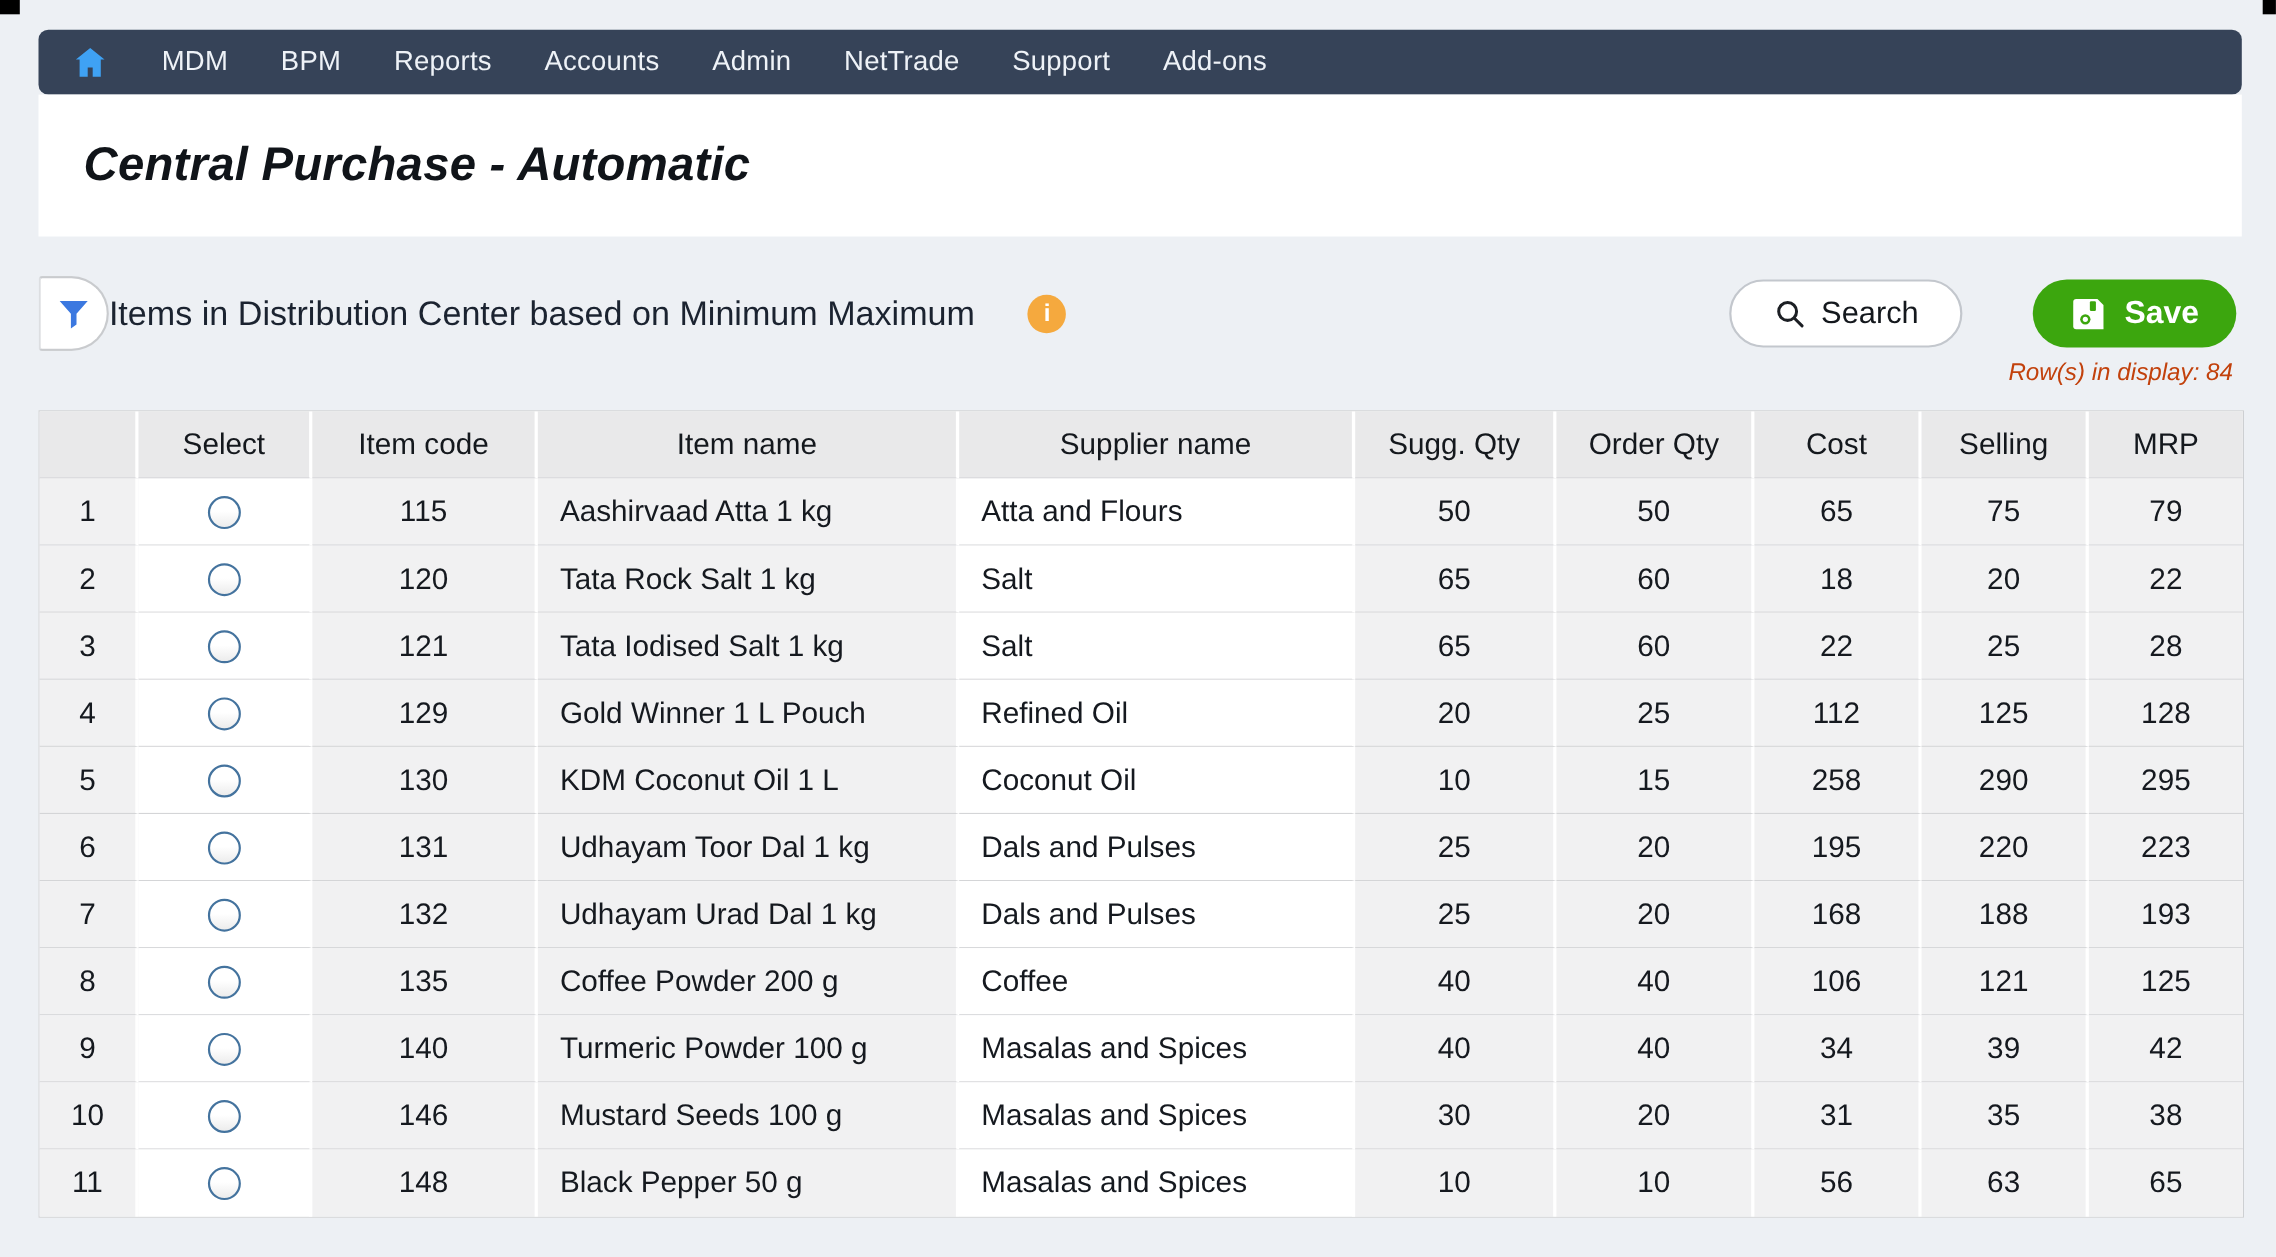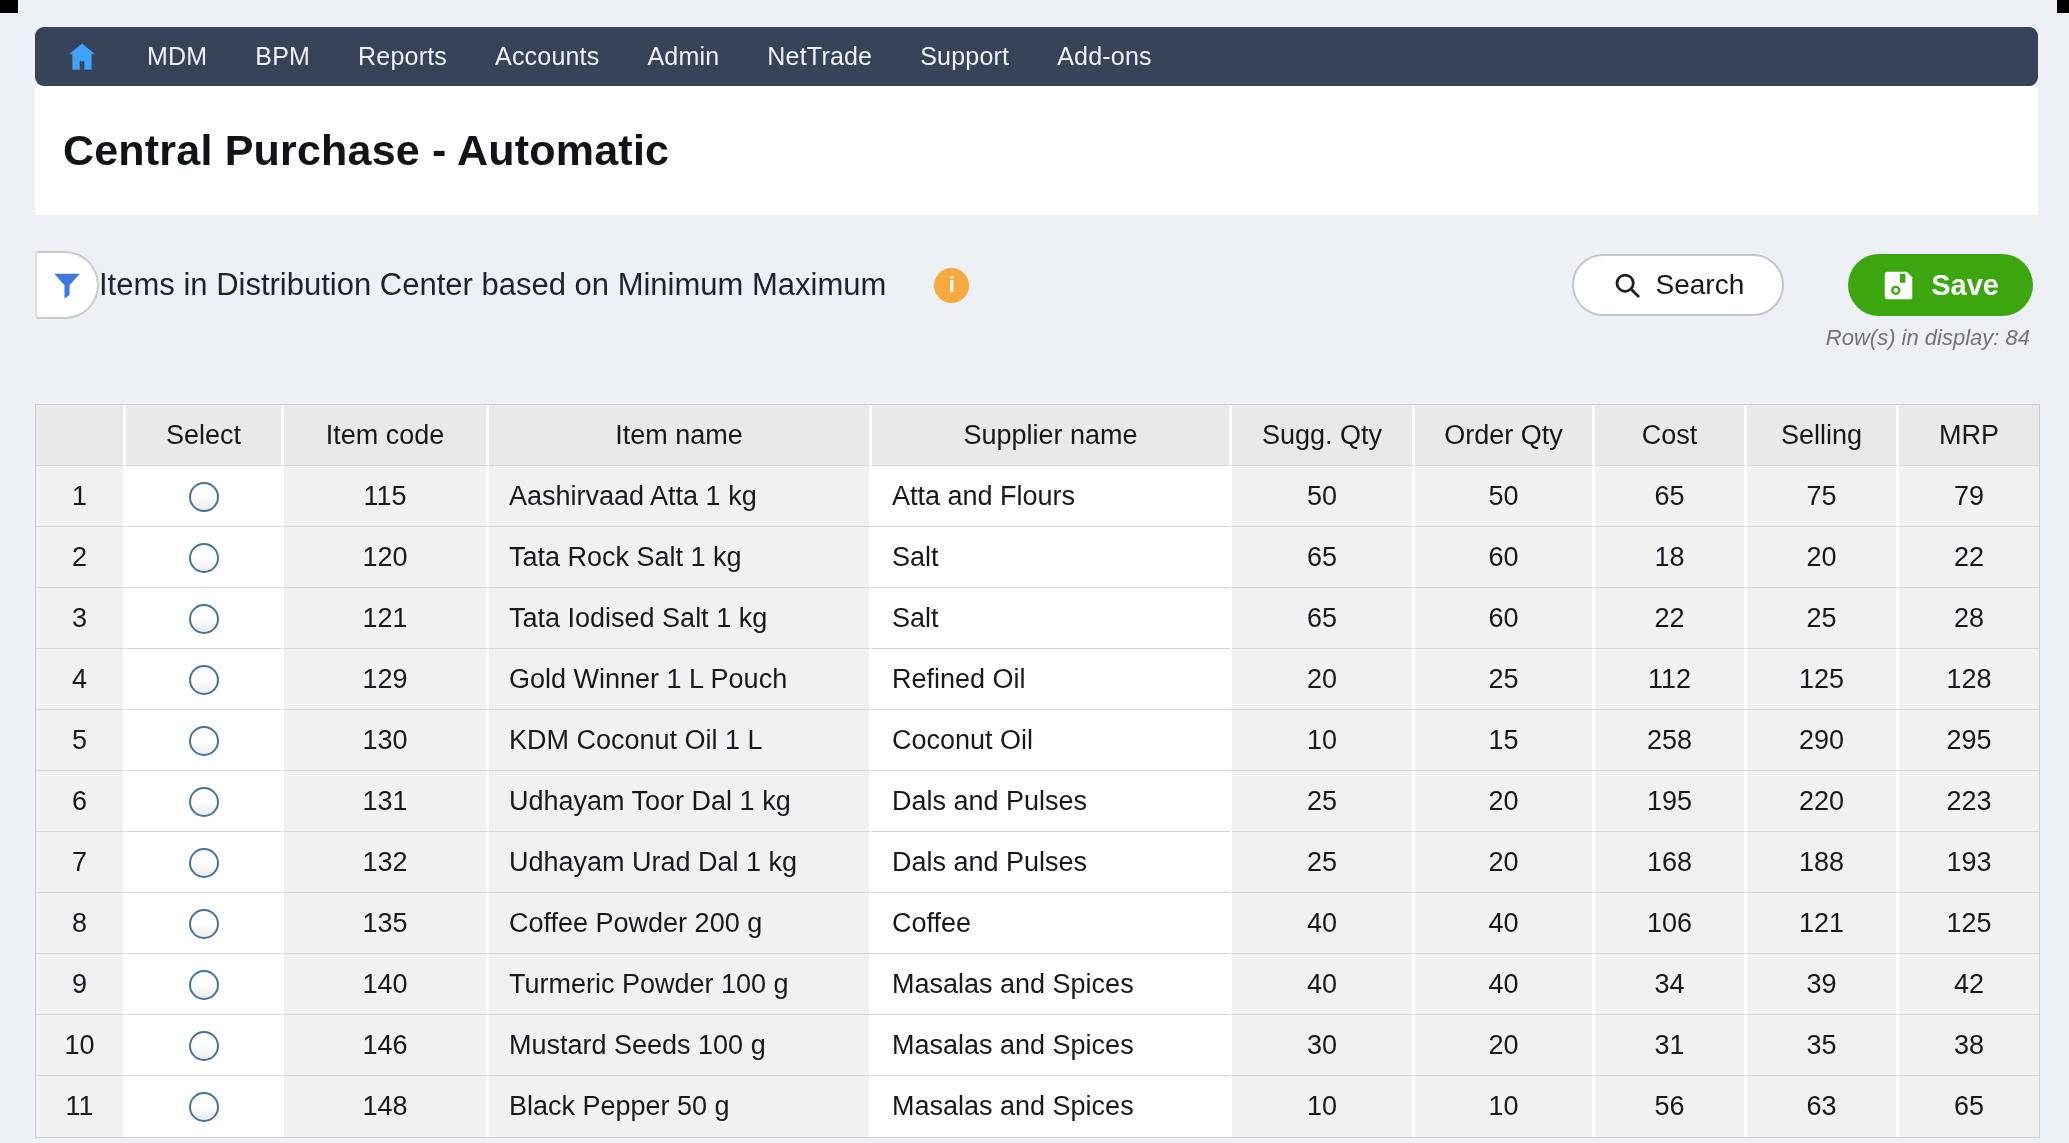--- a/index.html
+++ b/index.html
@@ -25,21 +25,21 @@
   }
   .navbar .home-btn { display:flex; align-items:center; cursor:pointer; }
   .navbar a.nav-link {
     color:#eef2f7; font-size:25px; font-weight:500; text-decoration:none;
     letter-spacing:.2px; cursor:pointer;
   }
 
   
   .title-card {
     position:absolute; top:86px; left:0; width:100%; height:129px;
-    background:#ffffff; display:flex; align-items:center; padding-left:28px;
+    background:#ffffff; display:flex; align-items:center; padding-left:41px;font-style:italic;
   }
   .page-title { font-size:43px; font-weight:600; color:#101419; letter-spacing:.2px; }
 
   
   .filter-row {
     position:absolute; top:250px; left:0; width:100%; height:70px;
     display:flex; align-items:center; padding-right:5px;
   }
   .filter-badge {
     width:64px; height:68px; background:#fff;
@@ -62,28 +62,28 @@
     font-size:28px; color:#14181d; cursor:pointer; flex:none;
   }
   .btn-save {
     margin-left:64px; height:62px; padding:0 34px;
     background:#3ca60e; border:none; border-radius:32px;
     display:flex; align-items:center; gap:16px;
     font-size:29px; font-weight:700; color:#fff; cursor:pointer; flex:none;
   }
   .rows-indicator {
     position:absolute; top:325px; right:8px;
-    font-size:22px; font-style:italic; color:#737373;
+    font-size:22px; font-style:italic; color:#c2410c;
   }
 
   
   table.grid {
     position:absolute; top:373px; left:0;
     width:2003px; table-layout:fixed; border-collapse:separate; border-spacing:0;
-    border:1px solid #cdcfd2; background:#fff;margin-top:31px;
+    border:1px solid #cdcfd2; background:#fff;
   }
   .grid th, .grid td {
     height:61px; font-size:27px; text-align:center; vertical-align:middle;
     border-right:3px solid #ffffff; border-bottom:1px solid #d4d5d7;
     overflow:hidden; white-space:nowrap; padding:0 6px;
   }
   .grid th:last-child, .grid td:last-child { border-right:none; }
   .grid th { background:#e9e9ea; font-weight:500; color:#14181d; }
   .grid td.gray { background:#f1f1f2; }
   .grid td.white { background:#ffffff; }

